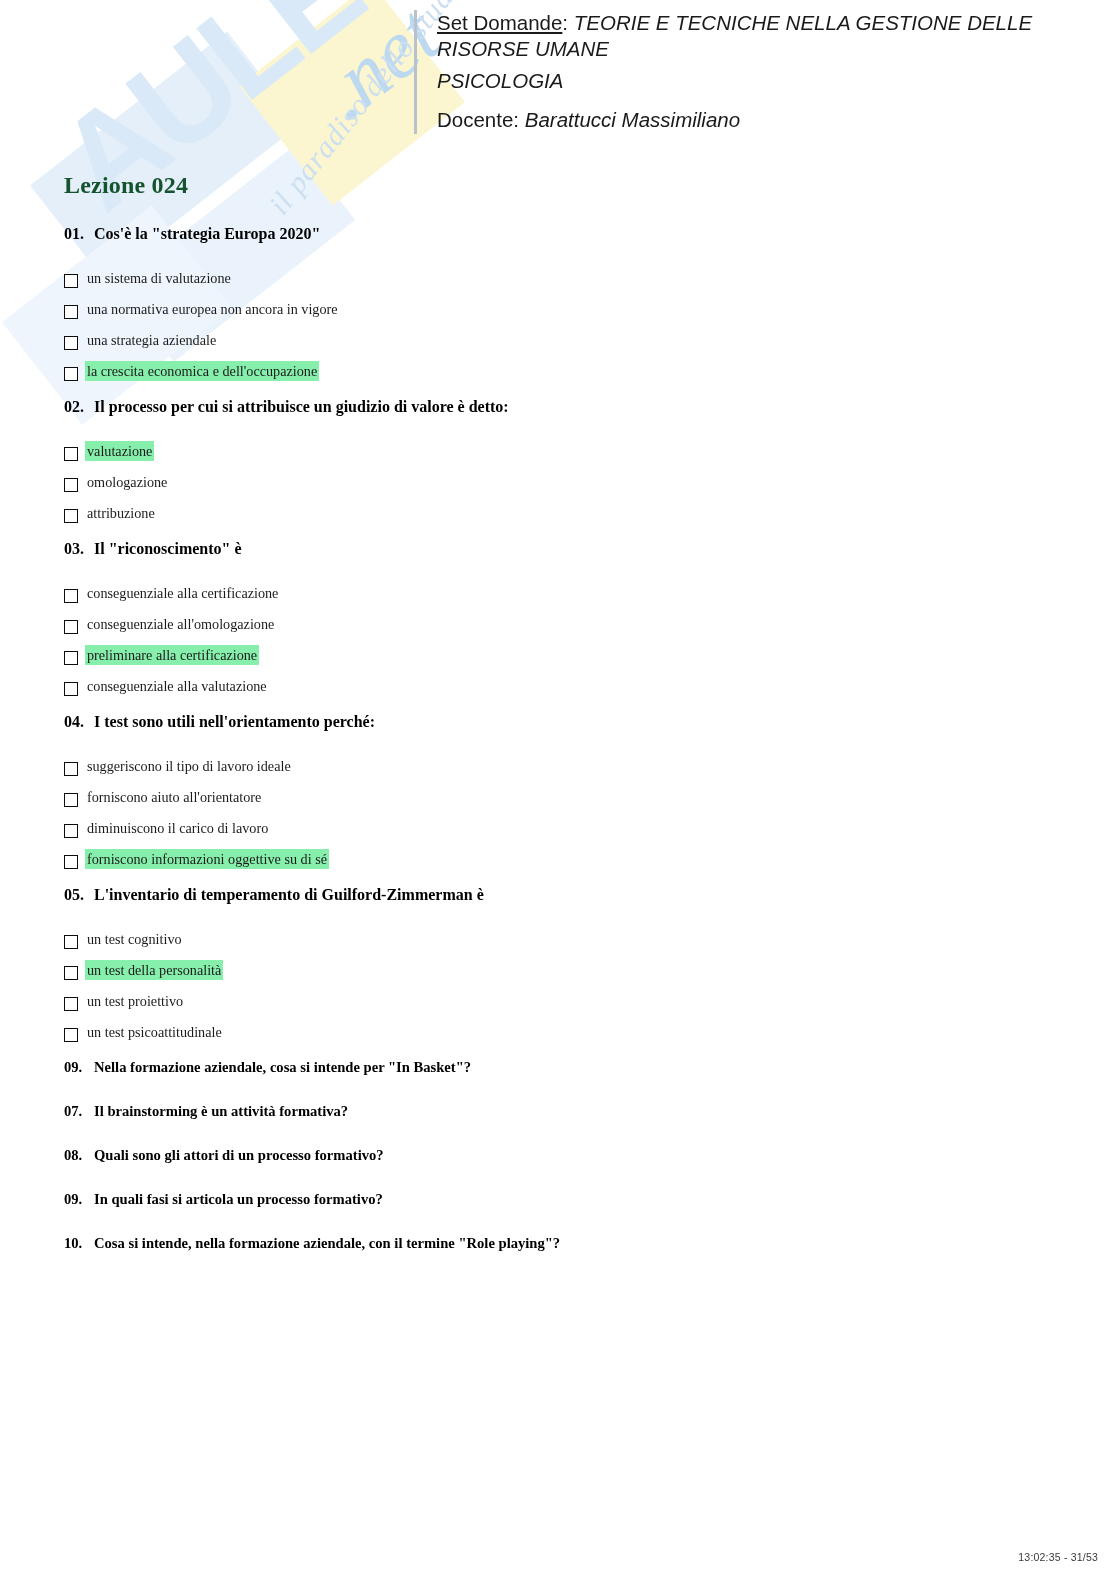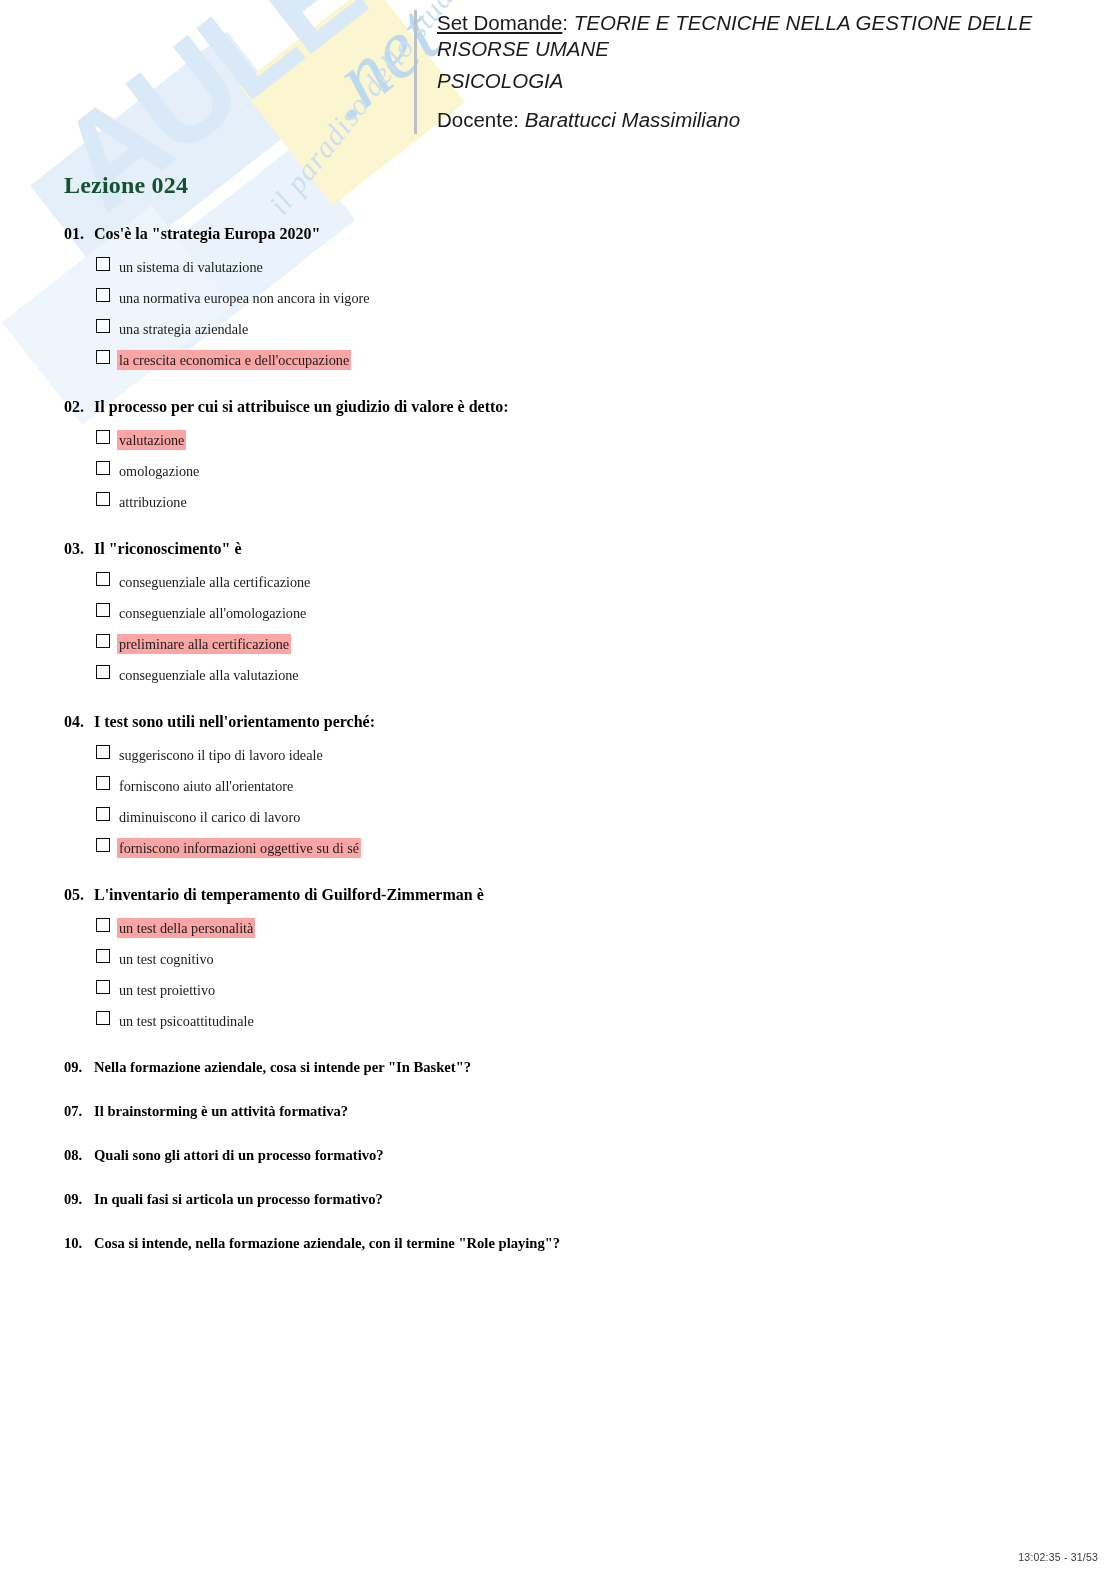--- a/index.html
+++ b/index.html
@@ -157,42 +157,41 @@
     display: inline-block;
     width: 30px;
     flex: 0 0 30px;
     font-weight: bold;
   }
   .q-text { font-weight: bold; }
 
   .options { margin: 0 0 0 0; padding: 0; }
   .option-row {
     display: flex;
-    align-items: flex-start;
+    align-items: flex-end;
     height: 31px;
-    margin-left: 32px;
   }
   .checkbox {
     width: 12px;
     height: 12px;
     border: 1.6px solid #0d0d0d;
     background: #ffffff;
     flex: 0 0 12px;
     margin-right: 7px;
     box-sizing: content-box;
   }
   .opt-label {
     font-family: "Liberation Serif", serif;
     font-size: 14.2px;
     color: #1b1b1b;
     line-height: 18px;
     padding: 1px 2px 1px 2px;
   }
   .opt-label.correct {
-    background: #fca5a5;
+    background: #86efac;
   }
   .gap-after-q { height: 17px; }
 
   .open-question {
     font-family: "Liberation Serif", serif;
     font-size: 14.6px;
     font-weight: bold;
     color: #000;
     display: flex;
     align-items: baseline;
@@ -341,25 +340,25 @@
           <div class="gap-after-q"></div>
         </div>
         <div class="question-block">
           <div class="q-head">
             <span class="q-num">05.</span>
             <span class="q-text">L'inventario di temperamento di Guilford-Zimmerman è</span>
           </div>
           <div class="options">
             <div class="option-row">
               <span class="checkbox"></span>
+              <span class="opt-label">un test cognitivo</span>
+            </div>
+            <div class="option-row">
+              <span class="checkbox"></span>
               <span class="opt-label correct">un test della personalità</span>
-            </div>
-            <div class="option-row">
-              <span class="checkbox"></span>
-              <span class="opt-label">un test cognitivo</span>
             </div>
             <div class="option-row">
               <span class="checkbox"></span>
               <span class="opt-label">un test proiettivo</span>
             </div>
             <div class="option-row">
               <span class="checkbox"></span>
               <span class="opt-label">un test psicoattitudinale</span>
             </div>
           </div>

